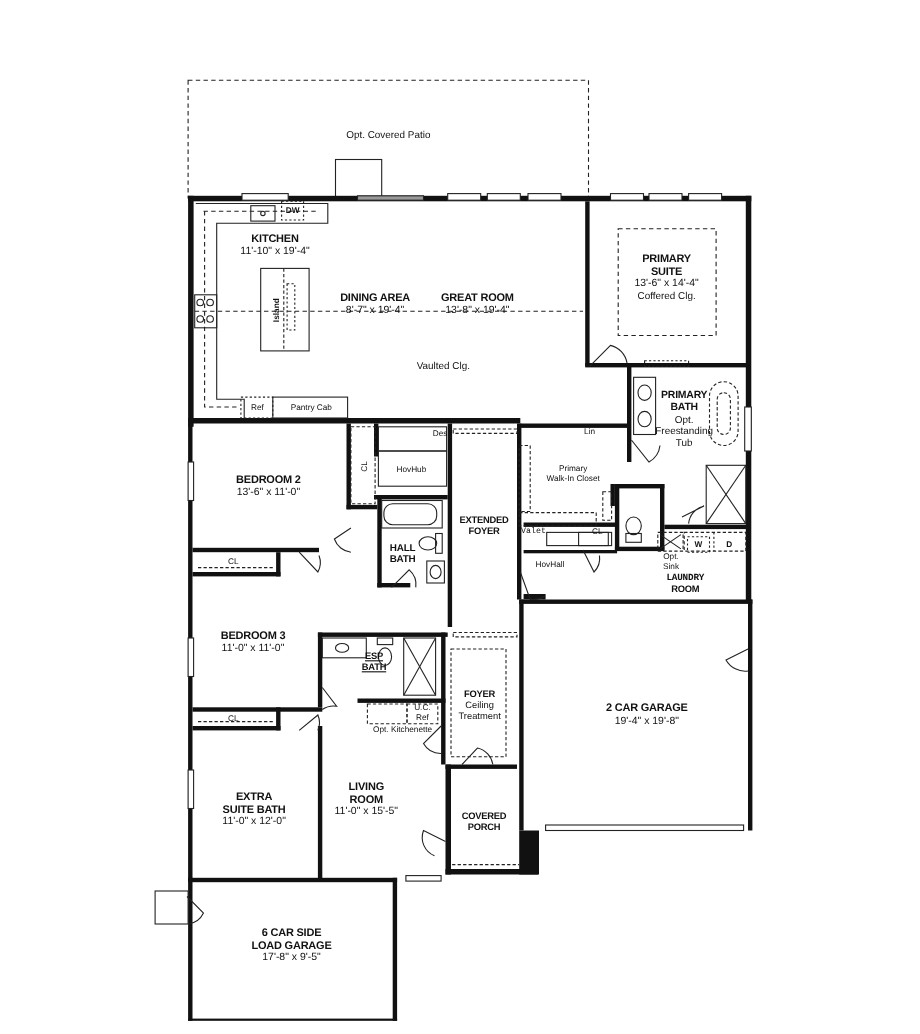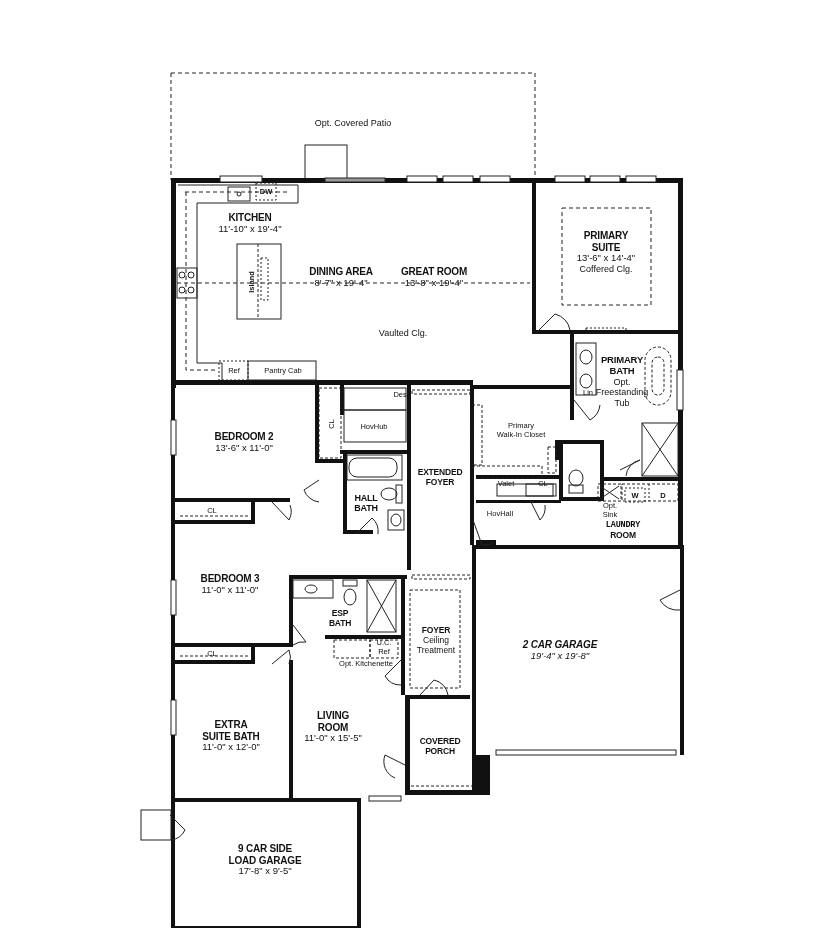--- a/index.html
+++ b/index.html
@@ -245,26 +245,26 @@
 </div>
 
 <div class="lbl small" style="left:622px;top:381px;">
   <span class="name" style="font-size:9.5px;">PRIMARY</span>
   <span class="name" style="font-size:9.5px;">BATH</span>
   <span class="note">Opt.</span>
   <span class="note">Freestanding</span>
   <span class="note">Tub</span>
 </div>
 
-<div class="lbl tiny" style="left:588px;top:393px;">Lin</div>
+<div class="lbl tiny" style="left:536px;top:393px;">Lin</div>
 <div class="lbl tiny" style="left:521px;top:431px;">
   <span style="display:block;">Primary</span>
   <span style="display:block;">Walk-In Closet</span>
 </div>
-<div class="lbl tiny" style="left:506px;top:484px;">Valet</div>
+<div class="lbl tiny" style="left:485px;top:484px;font-family:Liberation Mono, monospace;">Valet</div>
 <div class="lbl tiny" style="left:543px;top:484px;">CL</div>
 <div class="lbl tiny" style="left:500px;top:514px;">HovHall</div>
 
 <div class="lbl tiny" style="left:610px;top:511px;">
   <span style="display:block;">Opt.</span>
   <span style="display:block;">Sink</span>
 </div>
 <div class="lbl tiny" style="left:635px;top:496px;font-weight:bold;">W</div>
 <div class="lbl tiny" style="left:663px;top:496px;font-weight:bold;">D</div>
 <div class="lbl" style="left:623px;top:531px;">
@@ -291,37 +291,37 @@
   <span class="name" style="font-size:8.5px;">EXTENDED</span>
   <span class="name" style="font-size:8.5px;">FOYER</span>
 </div>
 
 <div class="lbl" style="left:230px;top:584px;">
   <span class="name">BEDROOM 3</span>
   <span class="dim">11'-0" x 11'-0"</span>
 </div>
 <div class="lbl tiny" style="left:212px;top:654px;">CL</div>
 
-<div class="lbl" style="left:340px;top:619px;">
+<div class="lbl" style="left:340px;top:602px;text-decoration:underline;">
   <span class="name" style="font-size:8.5px;">ESP</span>
   <span class="name" style="font-size:8.5px;">BATH</span>
 </div>
 <div class="lbl tiny" style="left:384px;top:648px;">
   <span style="display:block;">U.C.</span>
   <span style="display:block;">Ref</span>
 </div>
 <div class="lbl tiny" style="left:366px;top:664px;">Opt. Kitchenette</div>
 
 <div class="lbl" style="left:436px;top:641px;">
   <span class="name" style="font-size:8.5px;">FOYER</span>
   <span class="note" style="font-size:8.5px;">Ceiling</span>
   <span class="note" style="font-size:8.5px;">Treatment</span>
 </div>
 
-<div class="lbl" style="left:560px;top:650px;font-style:italic;">
+<div class="lbl" style="left:588px;top:650px;">
   <span class="name">2 CAR GARAGE</span>
   <span class="dim">19'-4" x 19'-8"</span>
 </div>
 
 <div class="lbl" style="left:231px;top:736px;">
   <span class="name">EXTRA</span>
   <span class="name">SUITE BATH</span>
   <span class="dim">11'-0" x 12'-0"</span>
 </div>
 
@@ -330,16 +330,16 @@
   <span class="name">ROOM</span>
   <span class="dim">11'-0" x 15'-5"</span>
 </div>
 
 <div class="lbl" style="left:440px;top:747px;">
   <span class="name" style="font-size:8.5px;">COVERED</span>
   <span class="name" style="font-size:8.5px;">PORCH</span>
 </div>
 
 <div class="lbl" style="left:265px;top:860px;">
-  <span class="name">9 CAR SIDE</span>
+  <span class="name">6 CAR SIDE</span>
   <span class="name">LOAD GARAGE</span>
   <span class="dim">17'-8" x 9'-5"</span>
 </div>
 
 </body></html>

